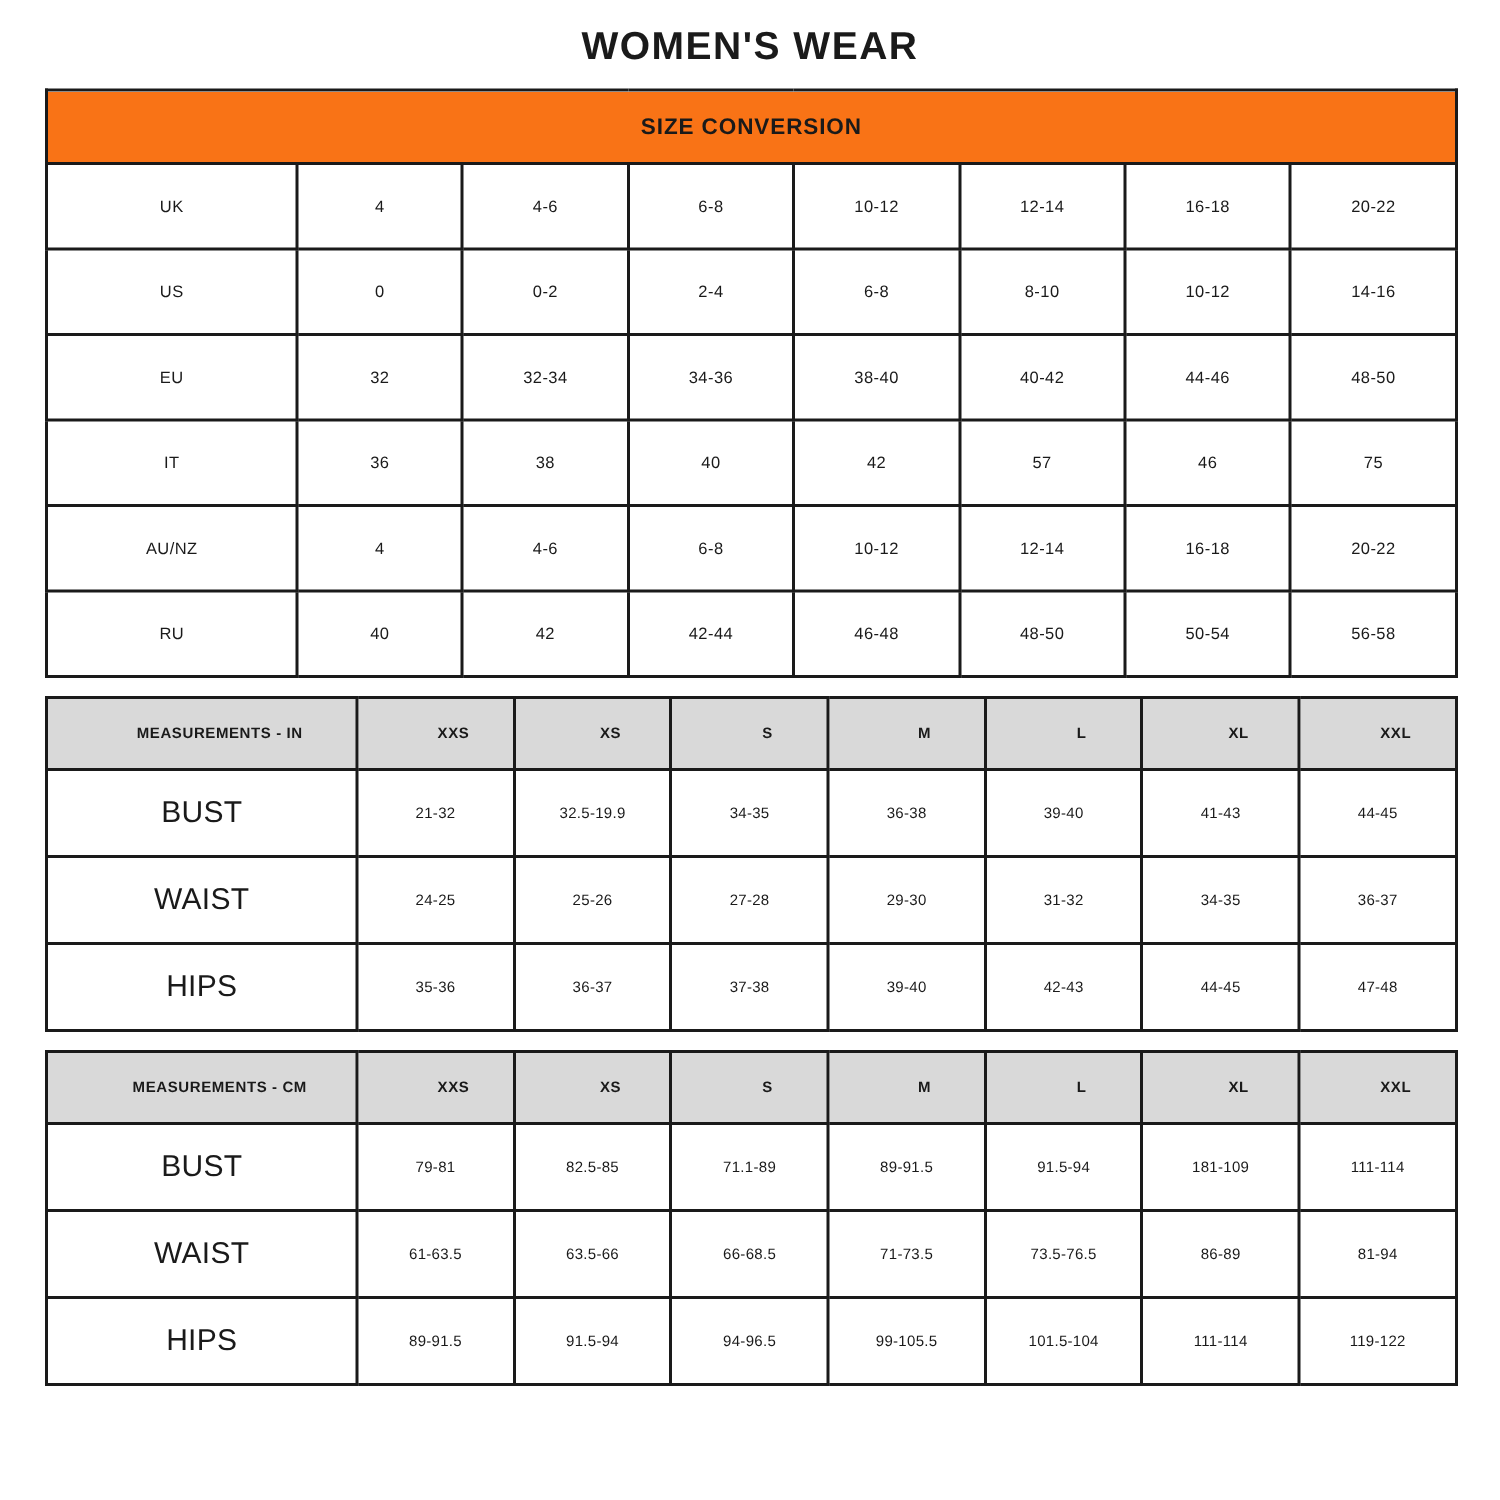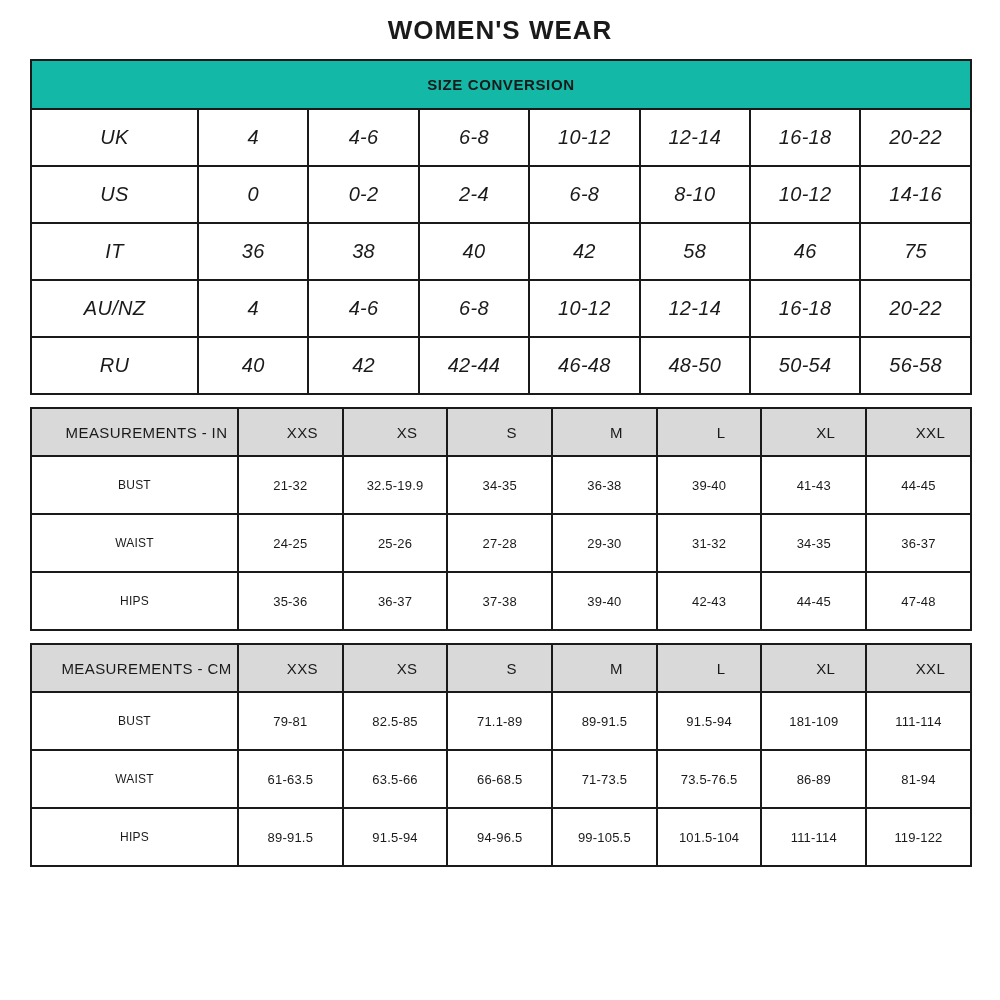--- a/index.html
+++ b/index.html
@@ -34,53 +34,52 @@
   td, th {
     border: 2px solid #1a1a1a;
     text-align: center;
     vertical-align: middle;
     padding: 0 4px;
     overflow: hidden;
     white-space: nowrap;
   }
   
   .conv-title-cell {
-    background: #14b8a6;
+    background: #f97316;
     font-weight: bold;
     font-size: 15px;
     letter-spacing: 0.6px;
     height: 49px;
   }
   .conv-head-row td {
     height: 57px;
     font-size: 16px;
     letter-spacing: 0.4px;
   }
   .conv-data-row td {
     height: 57px;
-    font-size: 20px;
+    font-size: 11px;
     letter-spacing: 0.3px;
-    font-style: italic;
   }
   
   .meas-head-row td {
     background: #d9d9d9;
-    font-weight: normal;
-    font-size: 15px;
+    font-weight: bold;
+    font-size: 10px;
     letter-spacing: 0.4px;
     height: 48px;
     padding-left: 28px;
   }
   .meas-data-row td {
     height: 58px;
-    font-size: 13px;
+    font-size: 10px;
     letter-spacing: 0.2px;
   }
   .meas-data-row td.row-label {
-    font-size: 12px;
+    font-size: 20px;
     margin-left: 20px;
   }
 </style>
 </head>
 <body>
 
 <div class="page">
 
   <h1 class="page-title">WOMEN'S WEAR</h1>
 
@@ -107,26 +106,36 @@
           <td>US</td>
           <td>0</td>
           <td>0-2</td>
           <td>2-4</td>
           <td>6-8</td>
           <td>8-10</td>
           <td>10-12</td>
           <td>14-16</td>
         </tr>
         <tr class="conv-data-row">
+          <td>EU</td>
+          <td>32</td>
+          <td>32-34</td>
+          <td>34-36</td>
+          <td>38-40</td>
+          <td>40-42</td>
+          <td>44-46</td>
+          <td>48-50</td>
+        </tr>
+        <tr class="conv-data-row">
           <td>IT</td>
           <td>36</td>
           <td>38</td>
           <td>40</td>
           <td>42</td>
-          <td>58</td>
+          <td>57</td>
           <td>46</td>
           <td>75</td>
         </tr>
         <tr class="conv-data-row">
           <td>AU/NZ</td>
           <td>4</td>
           <td>4-6</td>
           <td>6-8</td>
           <td>10-12</td>
           <td>12-14</td>

